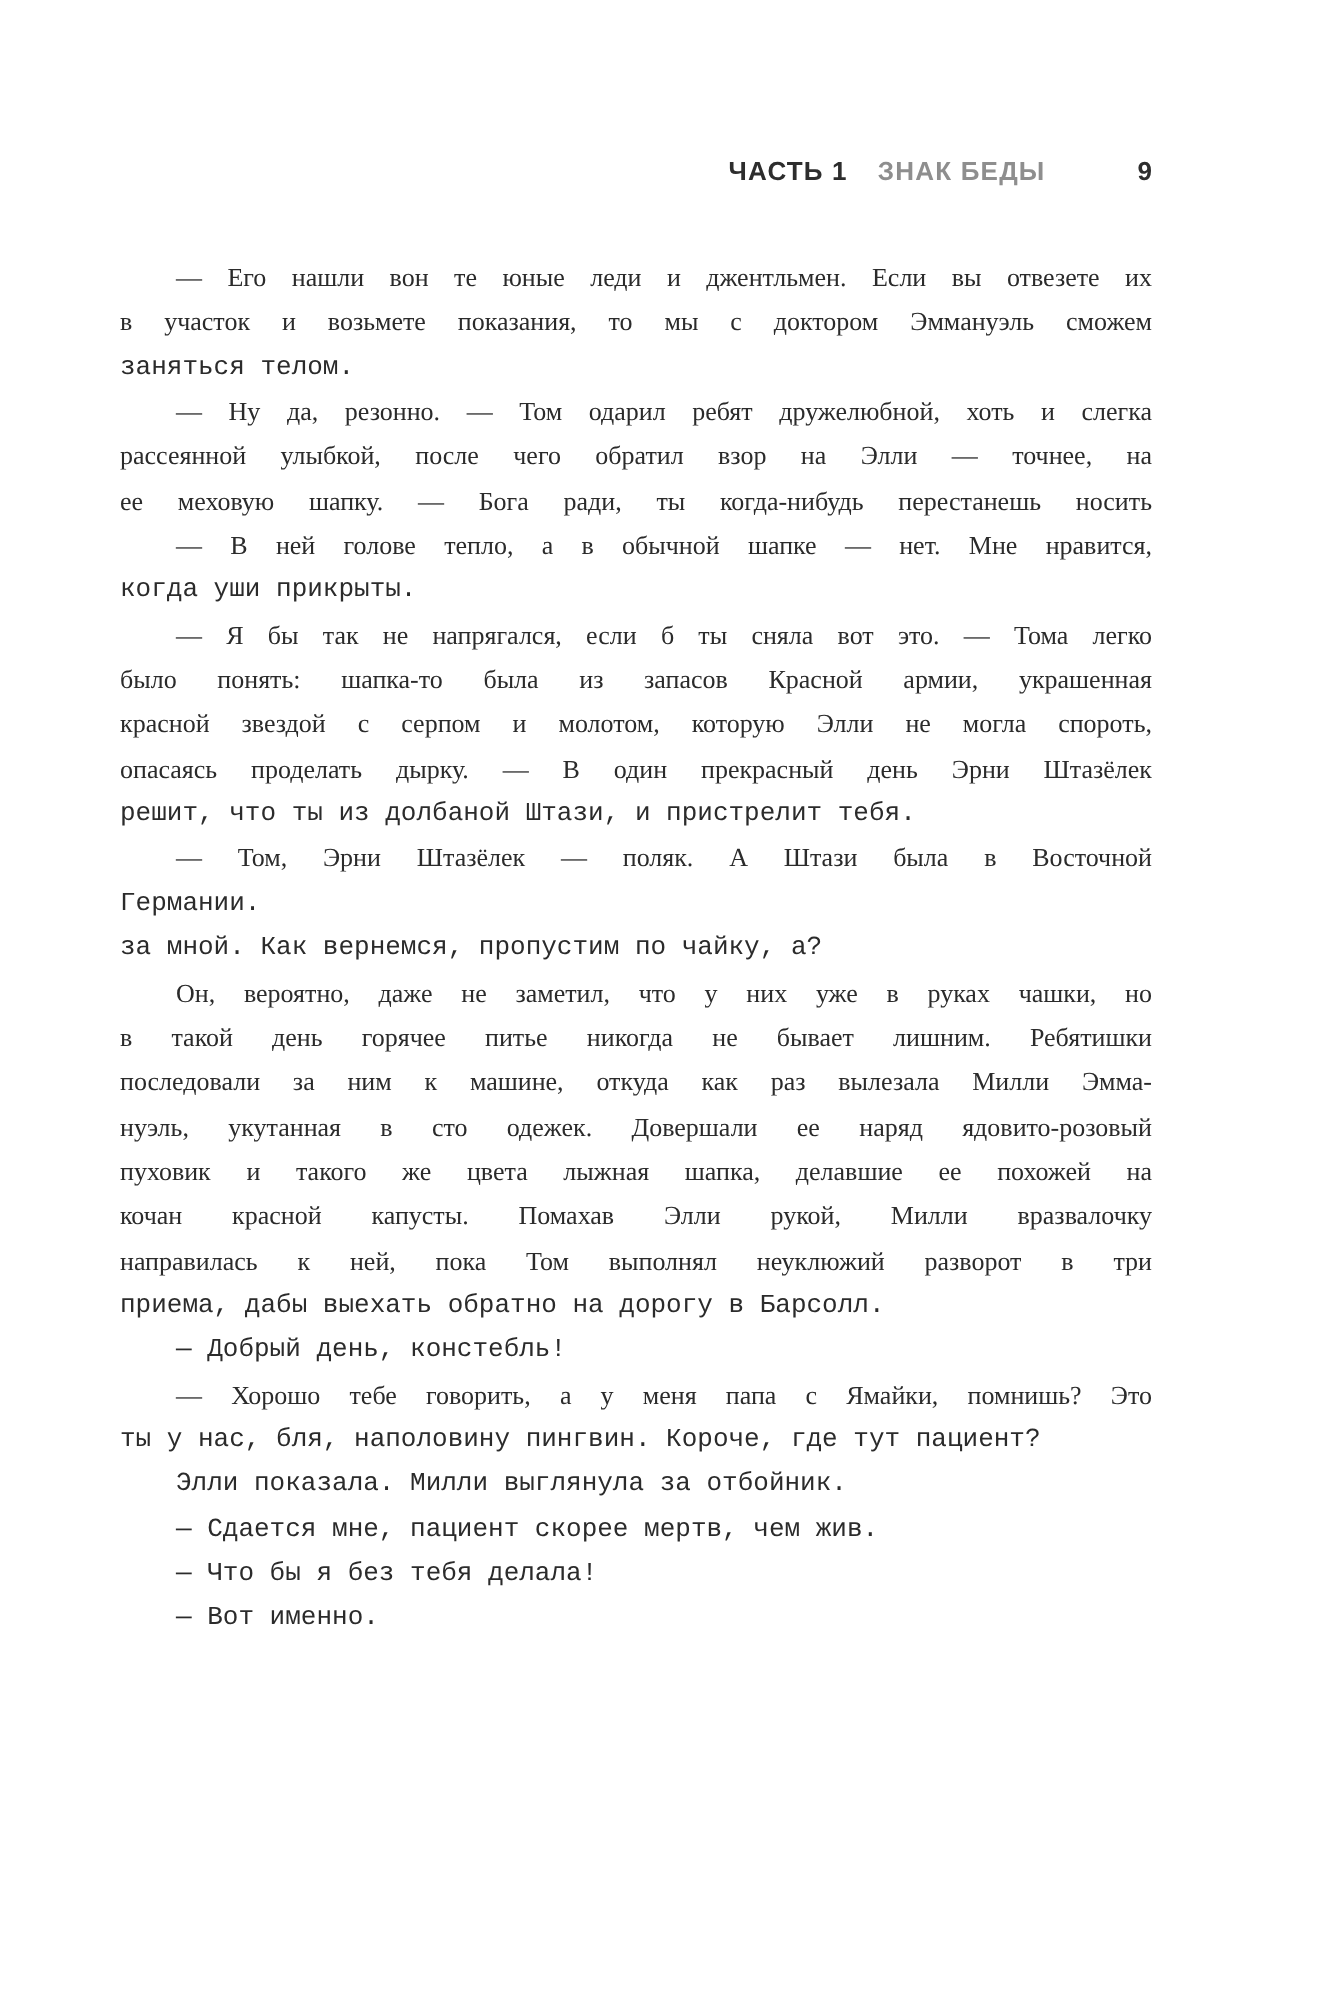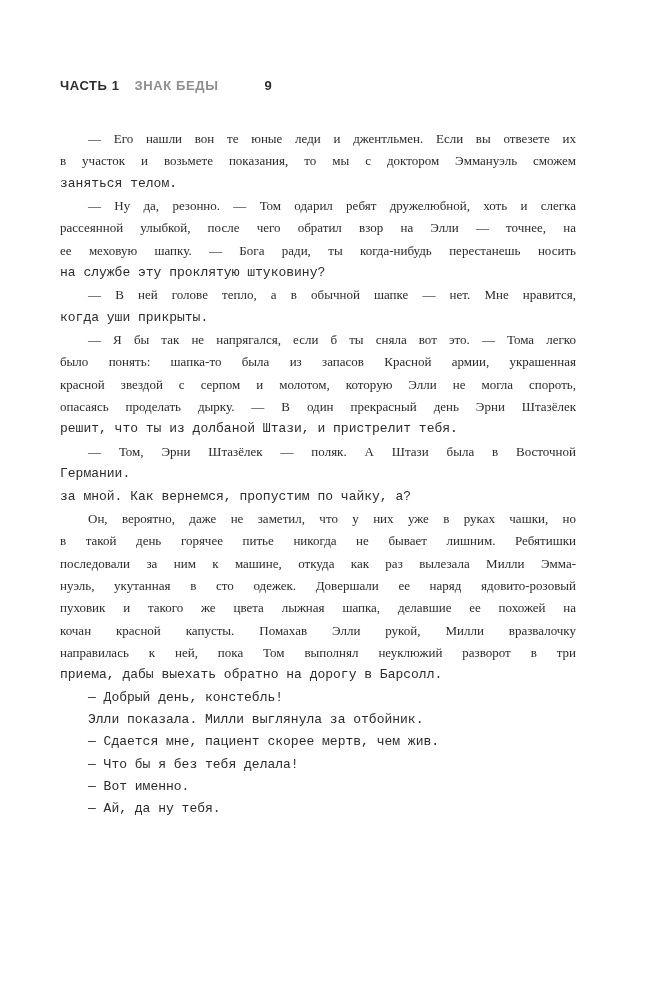--- a/index.html
+++ b/index.html
@@ -19,20 +19,21 @@
     inset: 0;
     background: var(--bg, #ffffff);
   }
   .running-head {
     position: absolute;
     top: 78px;
     left: 60px;
     width: 516px;
     display: flex;
     align-items: baseline;
+    justify-content: flex-end;
     font-family: "Liberation Sans", sans-serif;
     font-size: 13px;
     letter-spacing: 0.6px;
     white-space: nowrap;
   }
   .part-label {
     font-weight: 700;
     color: var(--header-part, #2d2d2d);
     margin-right: 15px;
   }
@@ -84,21 +85,20 @@
   <main class="text-block" id="text-block">
       <div class="paragraph">
         <div class="line first">— Его нашли вон те юные леди и джентльмен. Если вы отвезете их</div>
         <div class="line">в участок и возьмете показания, то мы с доктором Эммануэль сможем</div>
         <div class="line last">заняться телом.</div>
       </div>
       <div class="paragraph">
         <div class="line first">— Ну да, резонно. — Том одарил ребят дружелюбной, хоть и слегка</div>
         <div class="line">рассеянной улыбкой, после чего обратил взор на Элли — точнее, на</div>
         <div class="line">ее меховую шапку. — Бога ради, ты когда-нибудь перестанешь носить</div>
-        <div class="line last">на службе эту проклятую штуковину?</div>
       </div>
       <div class="paragraph">
         <div class="line first">— В ней голове тепло, а в обычной шапке — нет. Мне нравится,</div>
         <div class="line last">когда уши прикрыты.</div>
       </div>
       <div class="paragraph">
         <div class="line first">— Я бы так не напрягался, если б ты сняла вот это. — Тома легко</div>
         <div class="line">было понять: шапка-то была из запасов Красной армии, украшенная</div>
         <div class="line">красной звездой с серпом и молотом, которую Элли не могла спороть,</div>
         <div class="line">опасаясь проделать дырку. — В один прекрасный день Эрни Штазёлек</div>
@@ -118,28 +118,29 @@
         <div class="line">нуэль, укутанная в сто одежек. Довершали ее наряд ядовито-розовый</div>
         <div class="line">пуховик и такого же цвета лыжная шапка, делавшие ее похожей на</div>
         <div class="line">кочан красной капусты. Помахав Элли рукой, Милли вразвалочку</div>
         <div class="line">направилась к ней, пока Том выполнял неуклюжий разворот в три</div>
         <div class="line last">приема, дабы выехать обратно на дорогу в Барсолл.</div>
       </div>
       <div class="paragraph">
         <div class="line first last">— Добрый день, констебль!</div>
       </div>
       <div class="paragraph">
+        <div class="line first">— Хорошо тебе говорить, а у меня папа с Ямайки, помнишь? Это</div>
+        <div class="line last">ты у нас, бля, наполовину пингвин. Короче, где тут пациент?</div>
+      </div>
+      <div class="paragraph">
         <div class="line first last">Элли показала. Милли выглянула за отбойник.</div>
       </div>
       <div class="paragraph">
         <div class="line first last">— Сдается мне, пациент скорее мертв, чем жив.</div>
       </div>
       <div class="paragraph">
         <div class="line first last">— Что бы я без тебя делала!</div>
       </div>
       <div class="paragraph">
         <div class="line first last">— Вот именно.</div>
       </div>
-      <div class="paragraph">
-        <div class="line first last">— Ай, да ну тебя.</div>
-      </div>
     </main>
 </div>
 
 </body></html>

